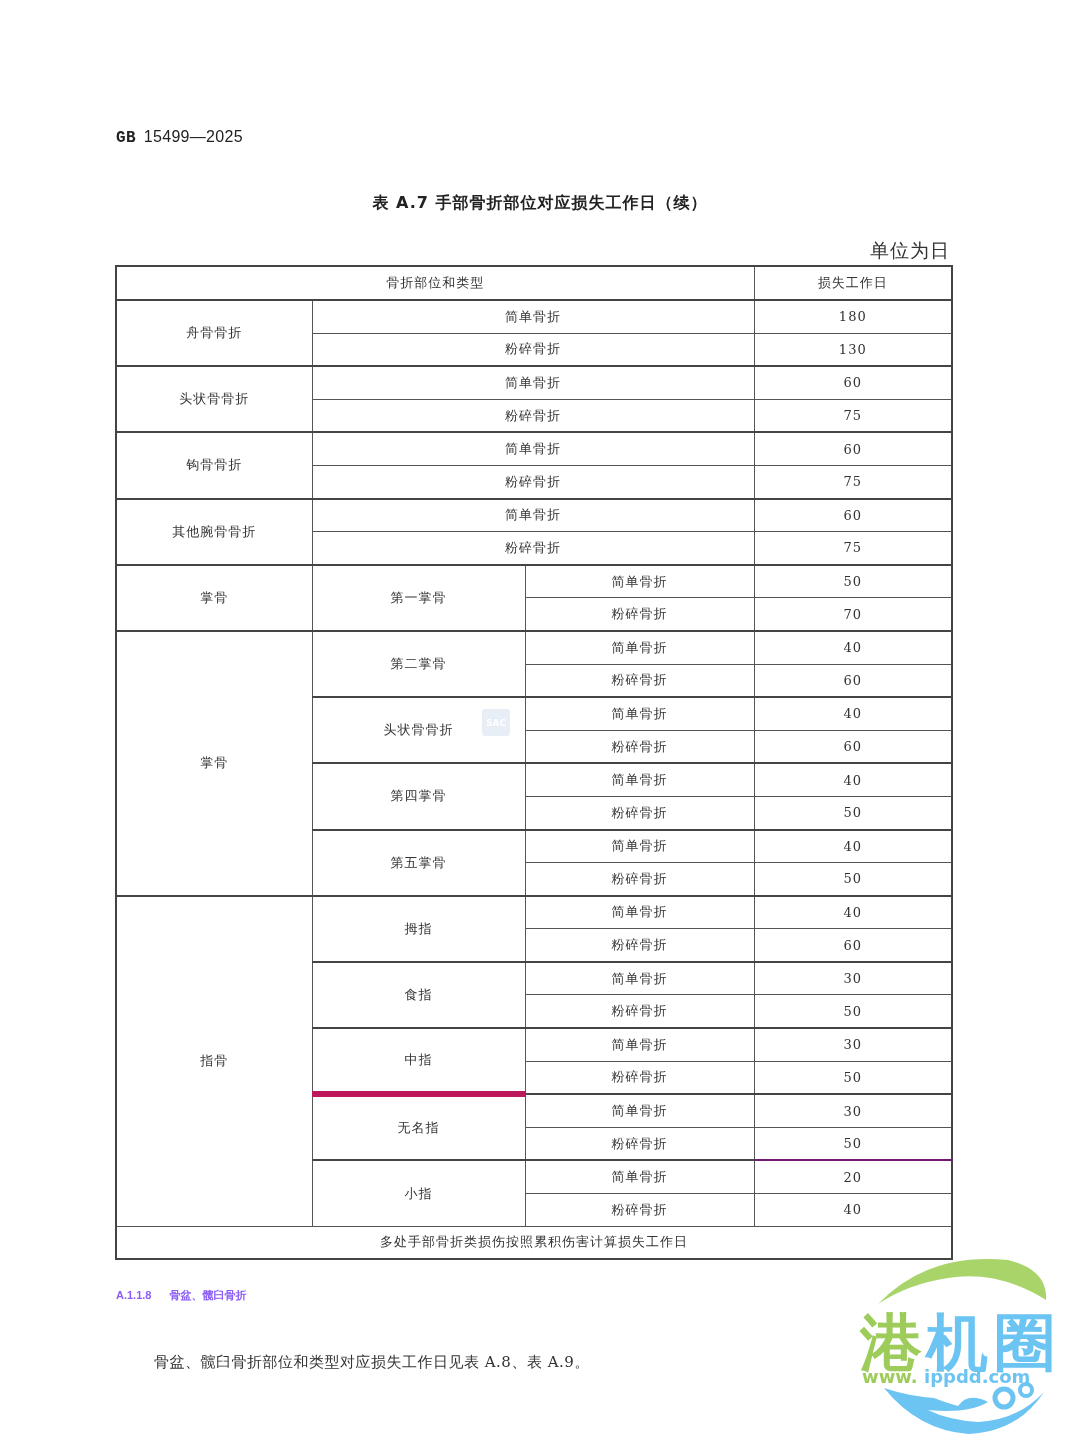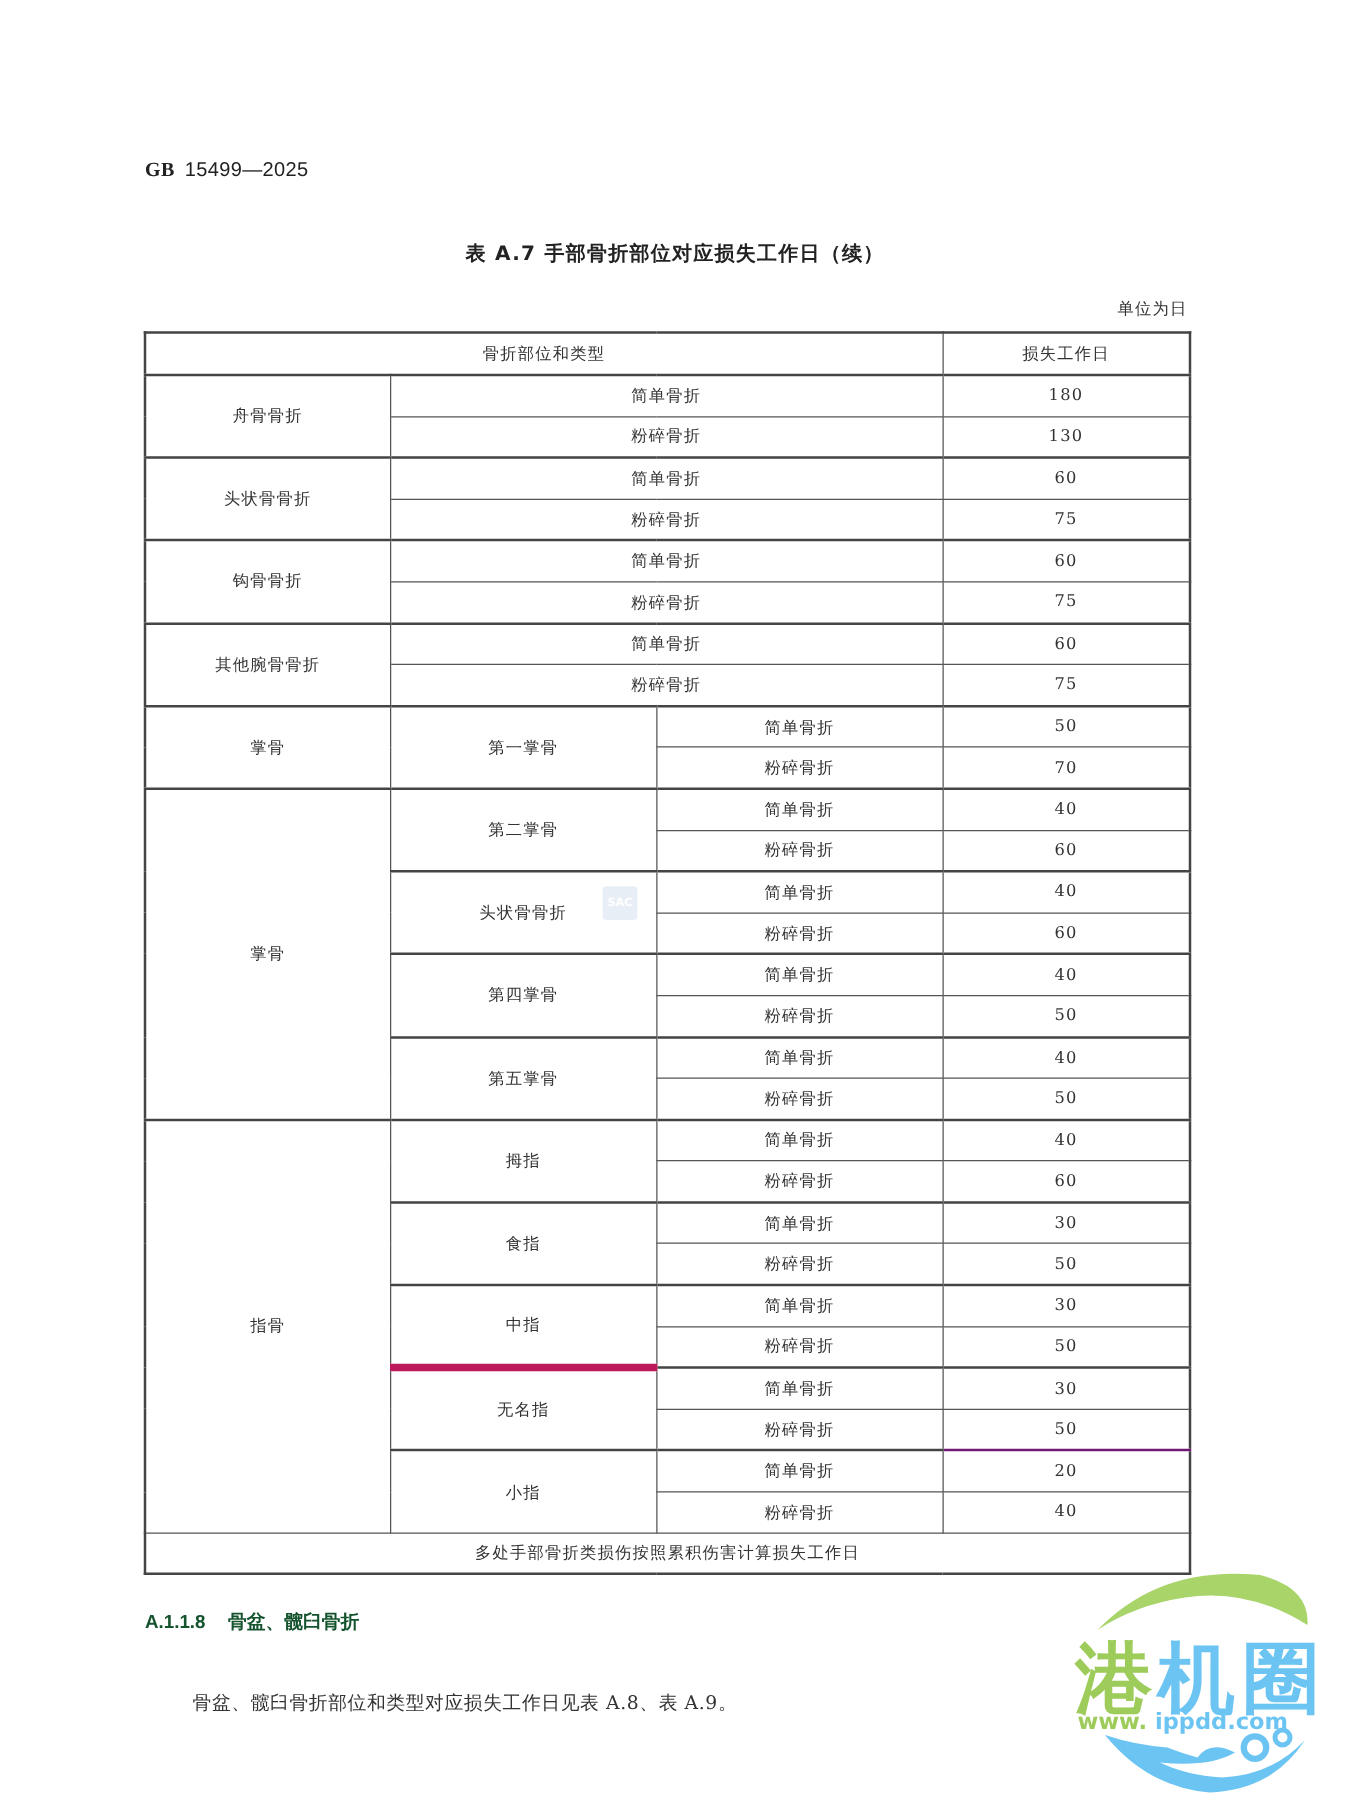--- a/index.html
+++ b/index.html
@@ -1,32 +1,32 @@
 <!DOCTYPE html>
 <html><head>
 <meta charset="utf-8">
 <style>
   html, body { margin: 0; padding: 0; }
   body {
     width: 1080px; height: 1443px; background: #ffffff; position: relative; overflow: hidden;
     font-family: "DejaVu Serif", "Liberation Serif", serif; color: #333;
   }
   .std-code { position: absolute; left: 116px; top: 128px; font-family: "Liberation Sans", "DejaVu Sans", sans-serif; font-size: 16px; color: #222; letter-spacing: 0.3px; }
-  .std-code b { font-family: Liberation Serif, serif; font-weight: bold; margin-right: 8px; }
+  .std-code b { font-family: Liberation Mono, monospace; font-weight: bold; margin-right: 8px; }
   .table-title { position: absolute; left: 0; width: 1080px; top: 193px; text-align: center; font-family: "DejaVu Sans", sans-serif; font-weight: bold; font-size: 16px; color: #222; letter-spacing: 1px; }
-  .unit { position: absolute; right: 130px; top: 238px; font-size: 13px; color: #333; letter-spacing: 1px; }
+  .unit { position: absolute; right: 130px; top: 238px; font-size: 19px; color: #333; letter-spacing: 1px; }
   table.grid { position: absolute; left: 115px; top: 265px; width: 836px; border-collapse: collapse; table-layout: fixed; }
   table.grid td, table.grid th { border: 1px solid #555; text-align: center; vertical-align: middle; font-size: 13px; font-weight: normal; padding: 0; height: 31.6px; color: #333; letter-spacing: 1px; }
   table.grid th { height: 32px; text-align: center; }
   table.grid .thick-top td { border-top: 2px solid #444; }
   table.grid { border: 2px solid #444; }
   table.grid th { border-bottom: 2px solid #444; }
   td.num { color: #555; font-size: 13px; }
   td.note { text-align: left; padding-left: 26px; height: 31px; border-top: 2px solid #444; margin-top: 26px; }
-  .section-heading { position: absolute; left: 116px; top: 1288px; font-family: "DejaVu Sans", sans-serif; font-weight: bold; font-size: 15px; color: #14532d; }
+  .section-heading { position: absolute; left: 116px; top: 1288px; font-family: "DejaVu Sans", sans-serif; font-weight: bold; font-size: 11px; color: #8b5cf6; }
   .section-heading .num { font-family: "Liberation Sans", sans-serif; margin-right: 18px; }
   .para { position: absolute; left: 154px; top: 1331px; font-size: 15px; color: #333; letter-spacing: 0.5px; margin-top: 22px; }
   .wm-sac { position: absolute; left: 482px; top: 709px; width: 28px; height: 27px; background: #e6edf5; border-radius: 3px; color: #fff; font-size: 9px; font-family: "DejaVu Sans", sans-serif; font-weight: bold; display: flex; align-items: center; justify-content: center; opacity: 0.9; }
   .logo { position: absolute; left: 848px; top: 1252px; width: 232px; height: 191px; }
 </style>
 </head>
 <body>
 
 <div class="std-code">
   <b>GB</b><span>15499—2025</span>

